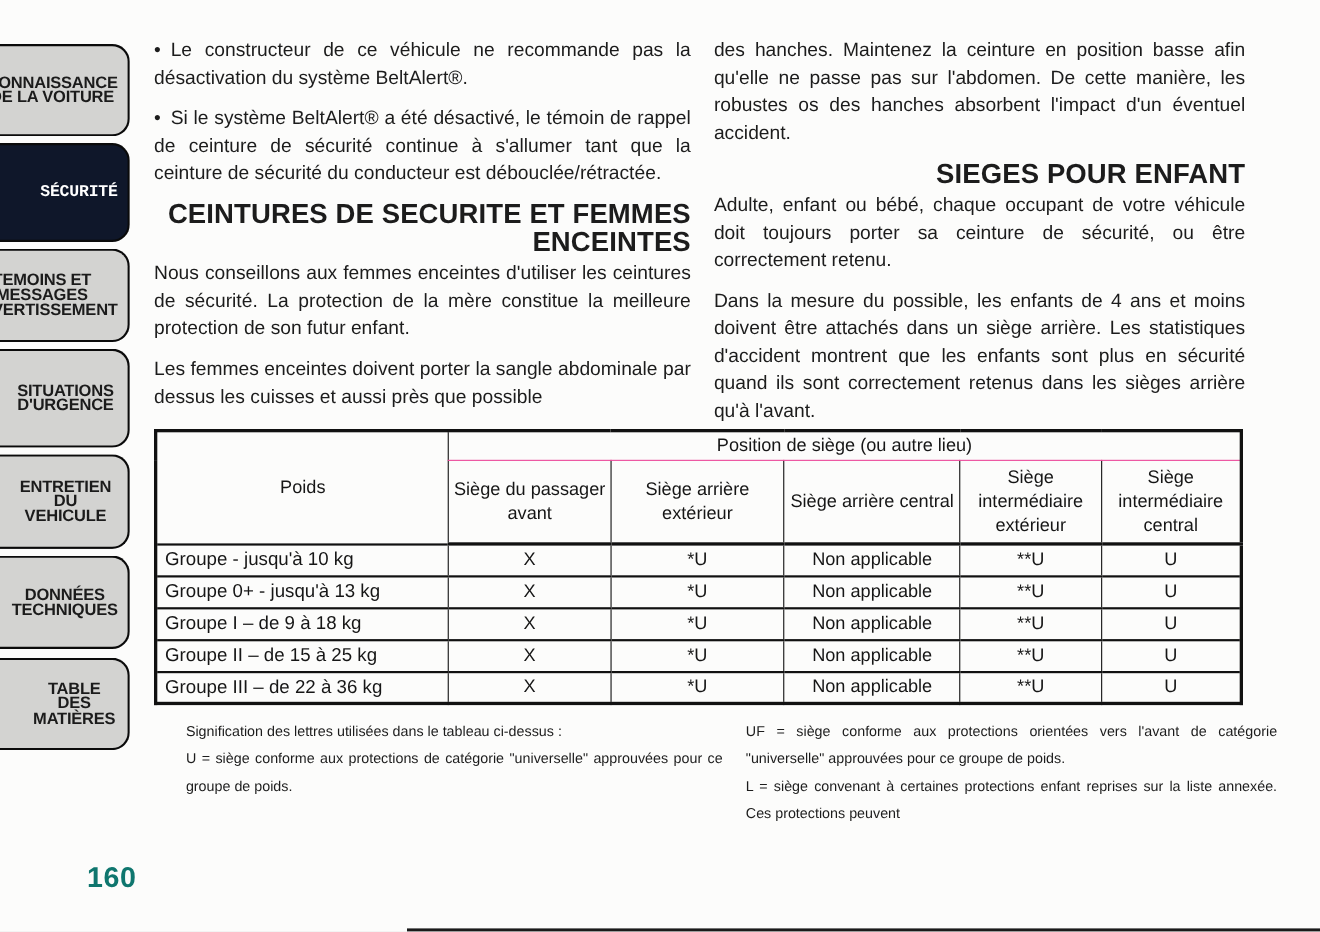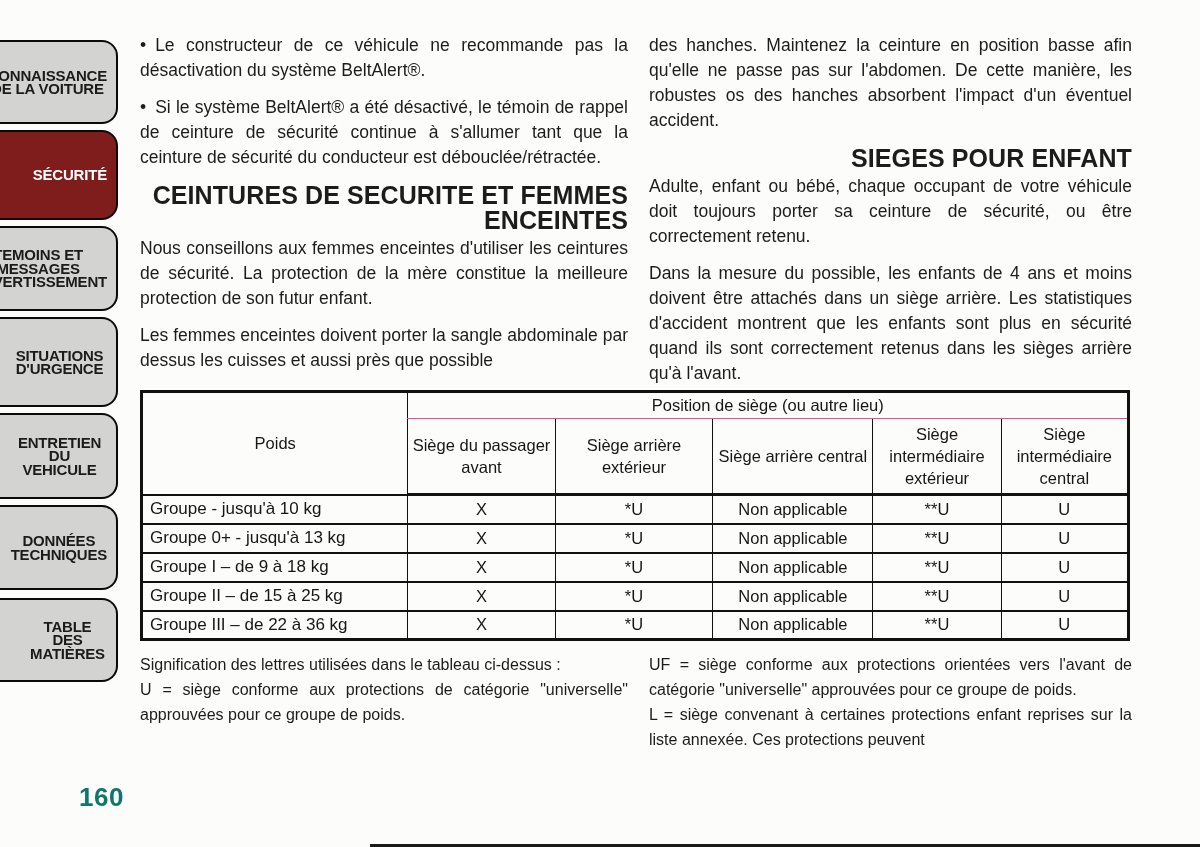--- a/index.html
+++ b/index.html
@@ -15,21 +15,21 @@
     border:2px solid #0a0a0a;border-left:none;
     border-radius:0 16px 16px 0;
     display:flex;align-items:center;justify-content:flex-end;
     box-sizing:border-box;cursor:pointer;
   }
   .tab .tab-label{
     display:block;text-align:center;padding:0 9px 0 12px;
     font-size:15px;line-height:13.5px;letter-spacing:-0.2px;
     font-weight:bold;color:#1b1b1b;
   }
-  .tab.active{background:#7f1d1d;}
+  .tab.active{background:#0f172a;font-family:Liberation Mono, monospace;}
   .tab.active .tab-label{color:#fff;}
   .tab:nth-child(1){top:40px;height:84px;}
   .tab:nth-child(2){top:130px;height:90px;}
   .tab:nth-child(3){top:226px;height:85px;}
   .tab:nth-child(4){top:317px;height:90px;}
   .tab:nth-child(5){top:413px;height:86px;}
   .tab:nth-child(6){top:505px;height:85px;}
   .tab:nth-child(7){top:598px;height:84px;padding-left:16px;}
   .tab:nth-child(8){top:687px;height:83px;}
   .page-number{
@@ -58,21 +58,21 @@
     box-sizing:border-box;
   }
   .seat-table .vline{border-left:1.5px solid #111;}
   .seat-table th.corner{text-align:center;}
   .seat-table th.group{border-bottom:1px solid #ec4899;text-align:center;height:27px;}
   .seat-table tr.subhead th{border-bottom:3px solid #111;text-align:center;line-height:22px;padding:4px 2px;}
   .seat-table tr.datarow td{border-top:2.5px solid #111;height:29px;}
   .seat-table tr.datarow td.rowlabel{text-align:left;padding-left:7px;font-size:17px;}
   .seat-table tr.datarow td{text-align:center;}
   
-  .legend{position:absolute;top:652px;font-size:16px;line-height:25px;}
+  .legend{position:absolute;top:652px;font-size:13px;line-height:25px;margin-left:29px;}
   .legend p{margin:0;text-align:justify;}
   .legend-left{left:140px;width:488px;}
   .legend-right{left:649px;width:483px;}
   
   .page-edge{position:absolute;left:370px;bottom:0;width:830px;height:3px;background:#1a1a1a;}
 </style>
 </head>
 <body>
 
 <div class="page">

